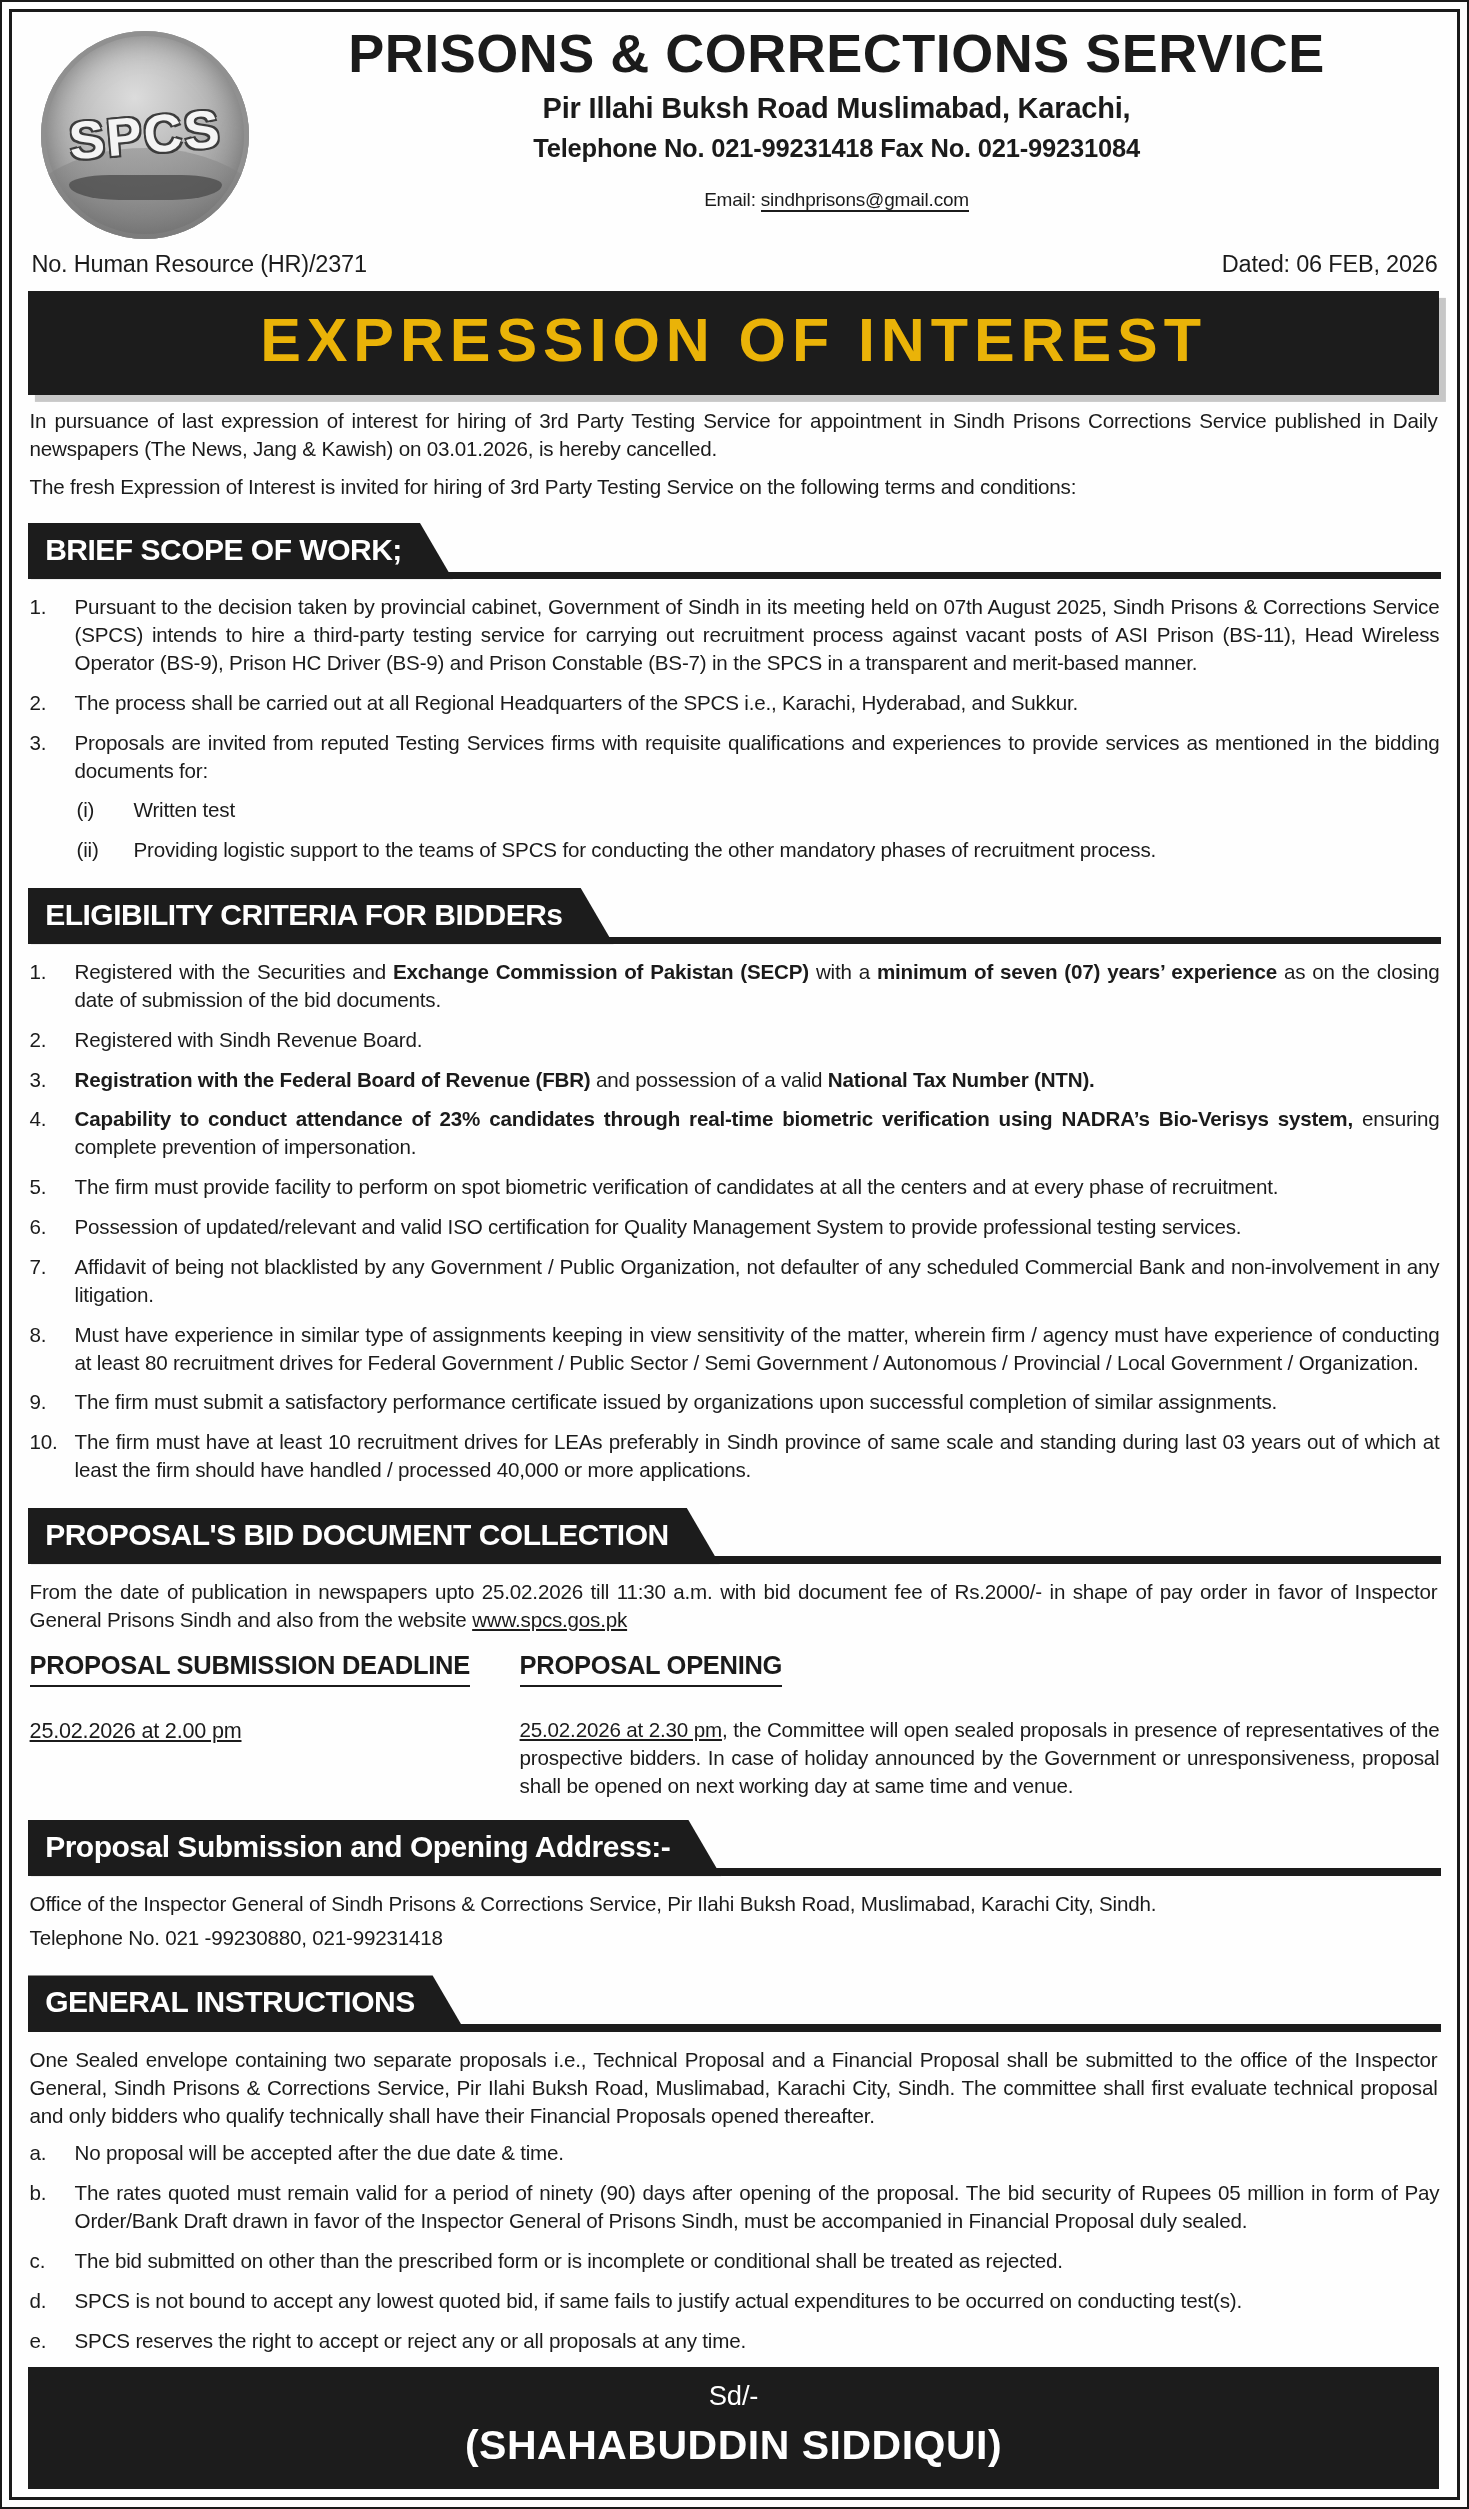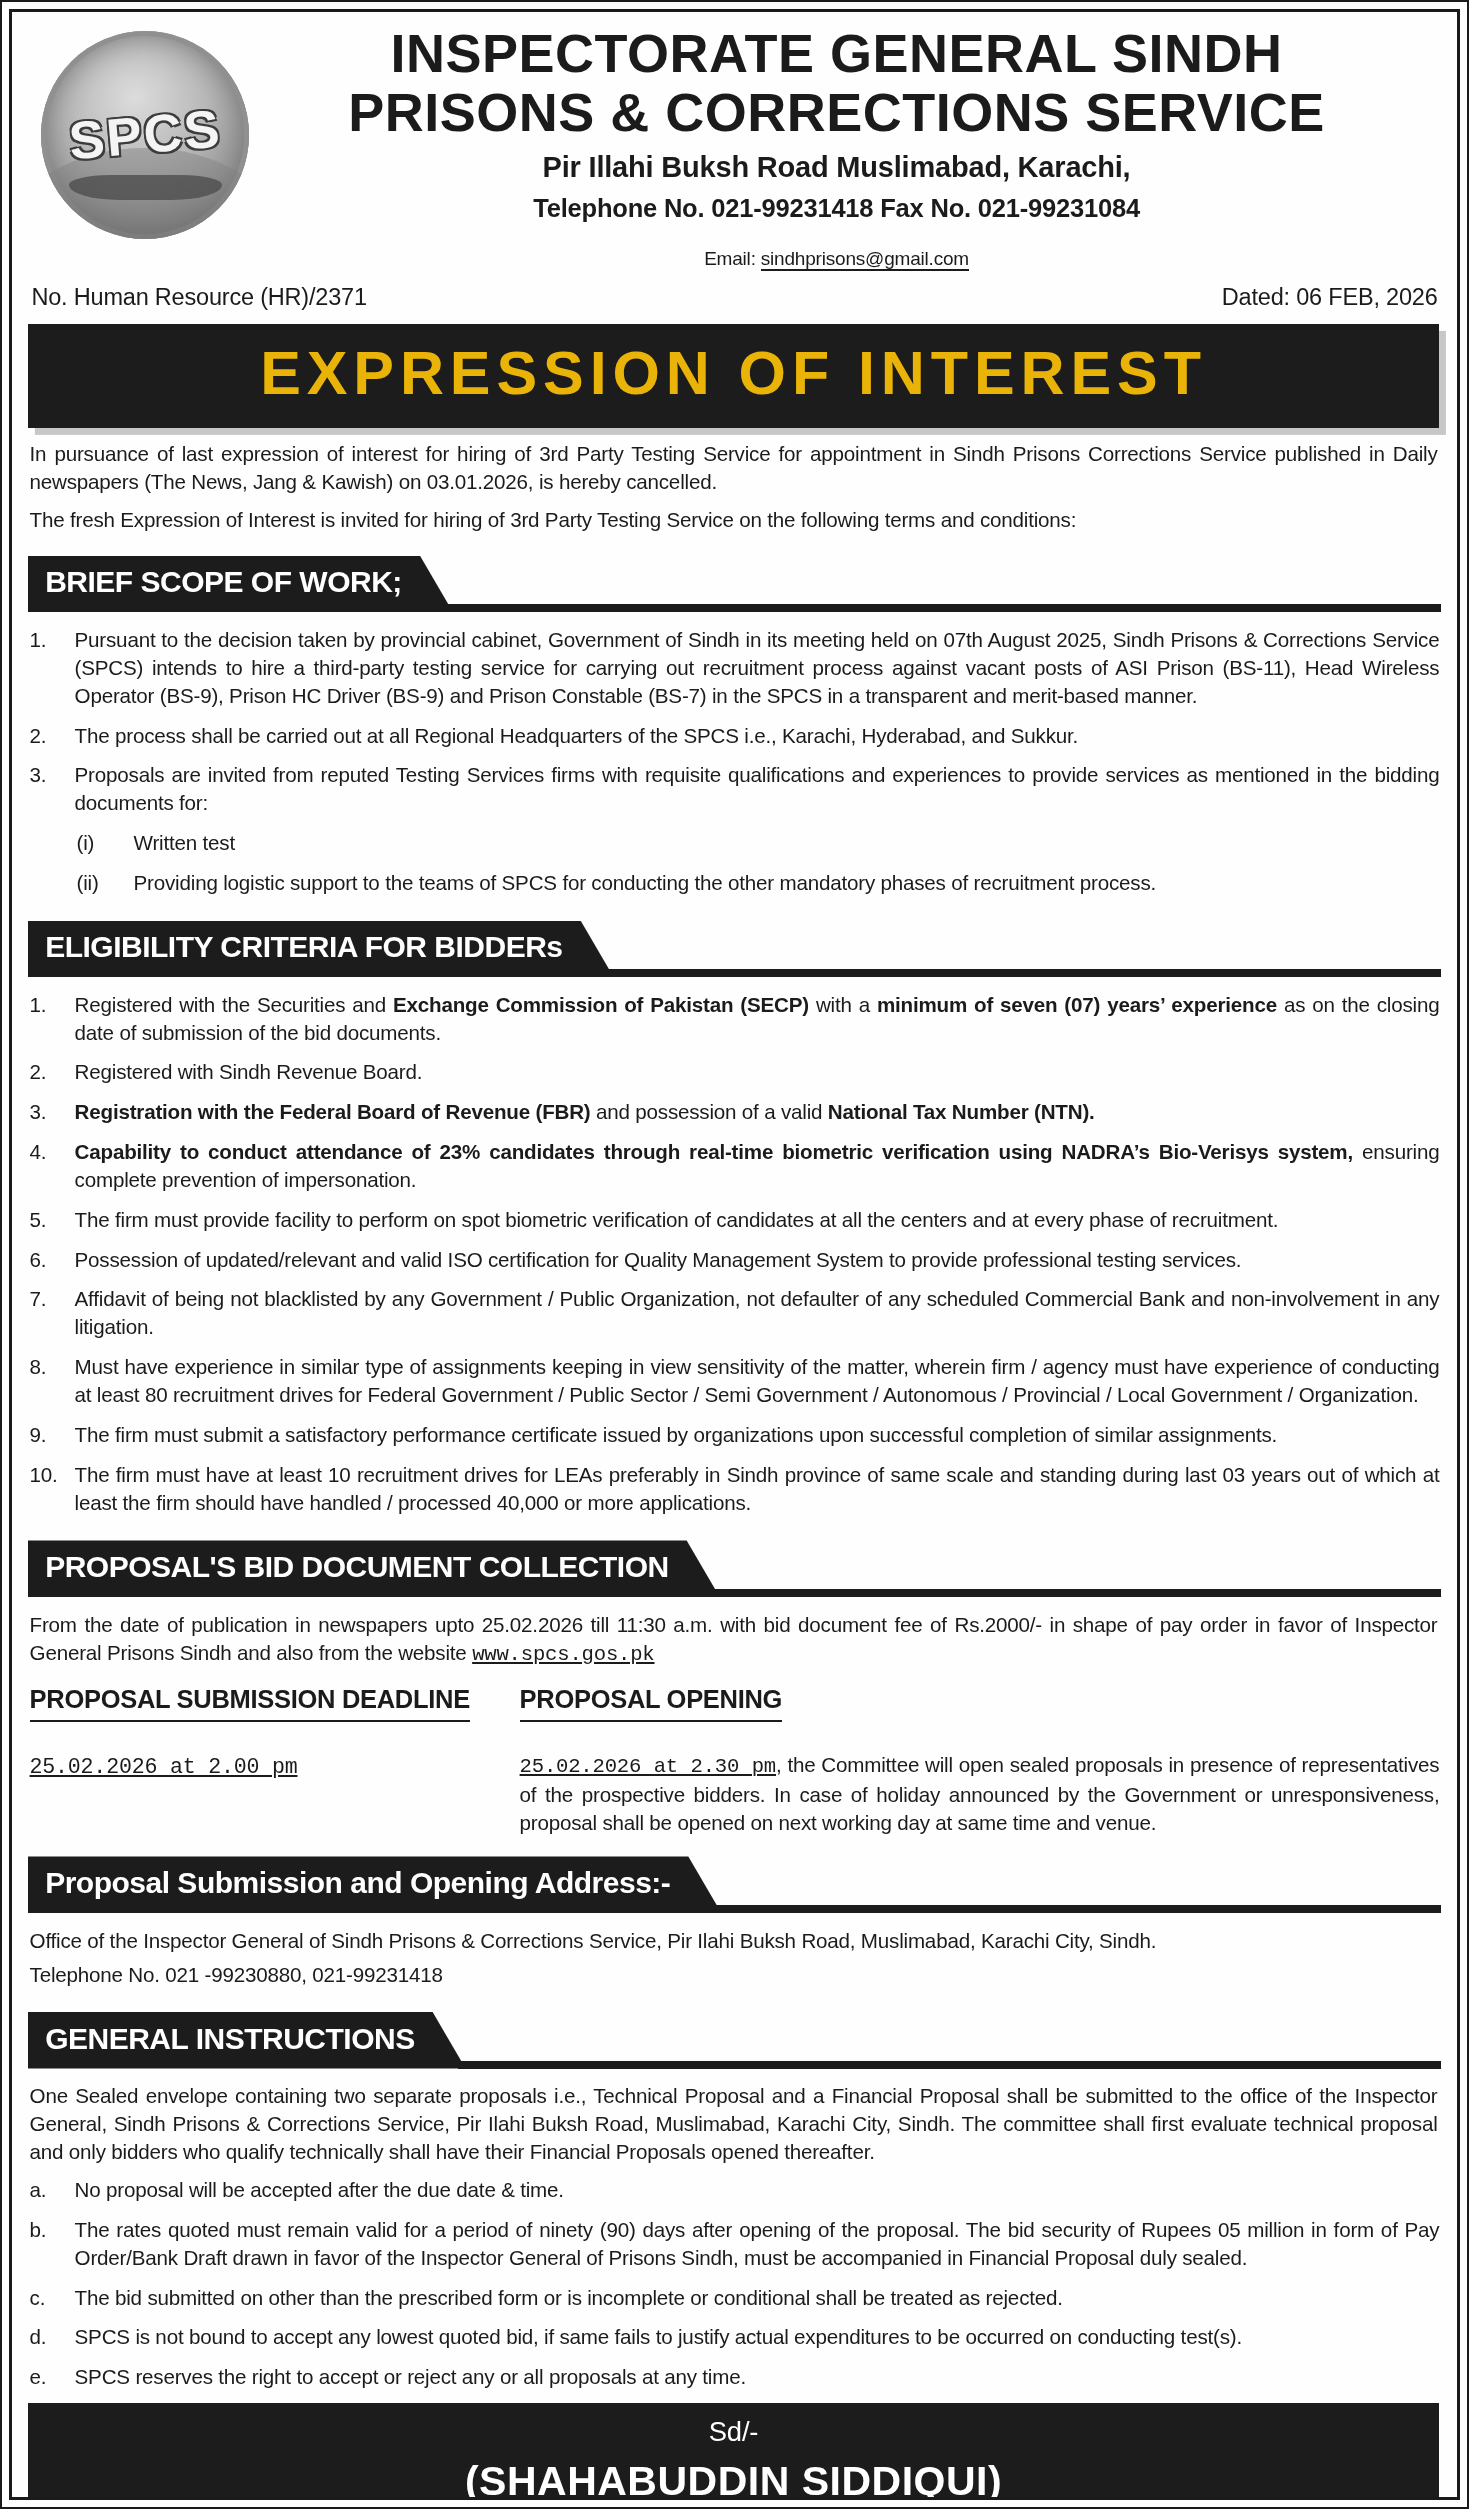--- a/index.html
+++ b/index.html
@@ -42,21 +42,21 @@
           padding:6.9px 51px 8.8px 17.6px;clip-path:polygon(0 0,calc(100% - 33px) 0,100% 100%,0 100%);
           filter:drop-shadow(3.9px 3.9px 0 #c2c2c2);white-space:nowrap;}
   .banner-tail{flex:1;height:7.8px;background:#1c1c1c;margin-left:-7.8px;}
 
   .olist{margin:0 2px;}
   .li{display:flex;margin:0 0 11.8px;}
   .li .n{flex:none;width:45px;}
   .li .t{flex:1;text-align:justify;}
   .sub{padding-left:47px;}
   .sub .li .n{width:57px;}
-  .u{text-decoration:underline;font-family:Liberation Mono, monospace;}
+  .u{text-decoration:underline;}
 
   .cols{display:flex;margin:3.9px 2px 7.8px;}
   .col-l{width:490px;flex:none;padding-right:19.6px;box-sizing:border-box;}
   .col-r{flex:1;}
   .col-h{display:inline-block;font-weight:bold;font-size:25.5px;border-bottom:2.9px solid #1b1b1b;
          padding-bottom:2.9px;margin-bottom:29px;letter-spacing:-0.3px;}
   .col-val{font-size:21.6px;}
   .col-val .u, .col-r .u{text-decoration:underline;}
   .col-r p{margin:0;text-align:justify;}
 
@@ -73,21 +73,20 @@
 
 <div class="page">
   <div class="inner">
 
     <div class="hdr">
       <div class="seal">
         <div class="seal-text">SPCS</div>
         <div class="seal-ribbon"></div>
       </div>
       <div class="titles">
-        <div class="t1">INSPECTORATE GENERAL SINDH</div>
         <div class="t1">PRISONS &amp; CORRECTIONS SERVICE</div>
         <div class="t3">Pir Illahi Buksh Road Muslimabad, Karachi,</div>
         <div class="t4">Telephone No. 021-99231418 Fax No. 021-99231084</div>
         <div class="t5"><span>Email: </span><span class="mail">sindhprisons@gmail.com</span></div>
       </div>
     </div>
 
     <div class="ref-row">
       <span>No. Human Resource (HR)/2371</span>
       <span>Dated: 06 FEB, 2026</span>

